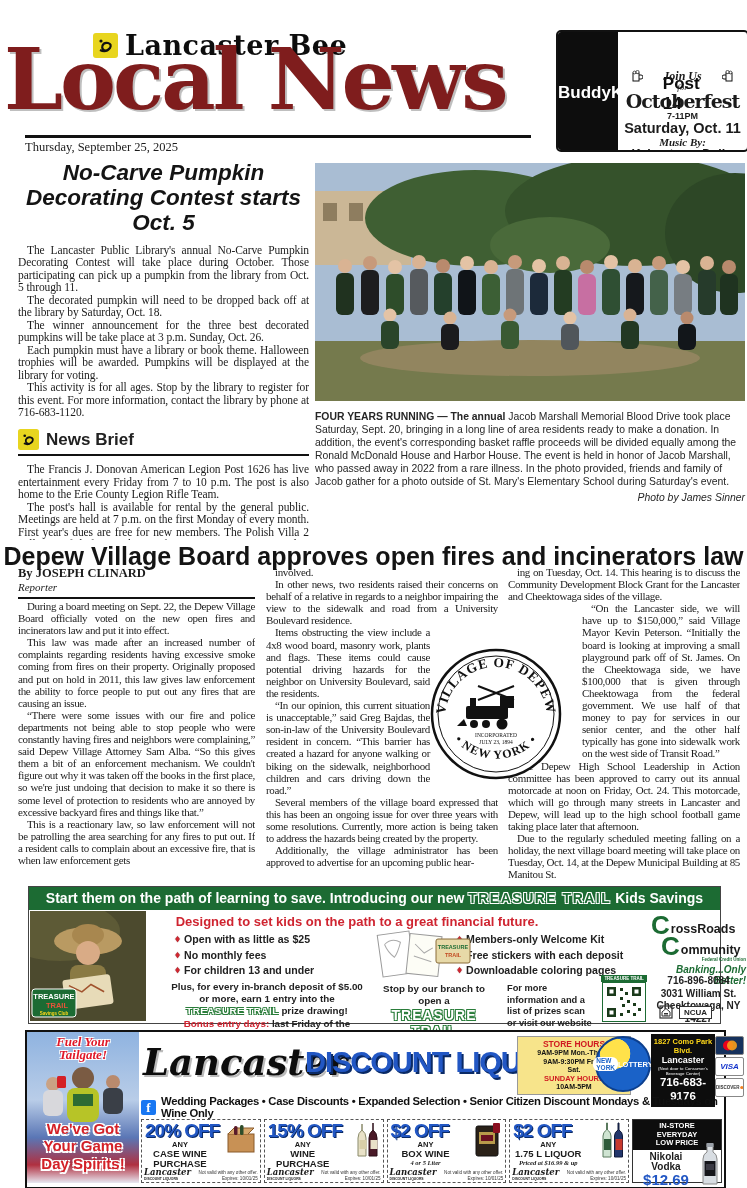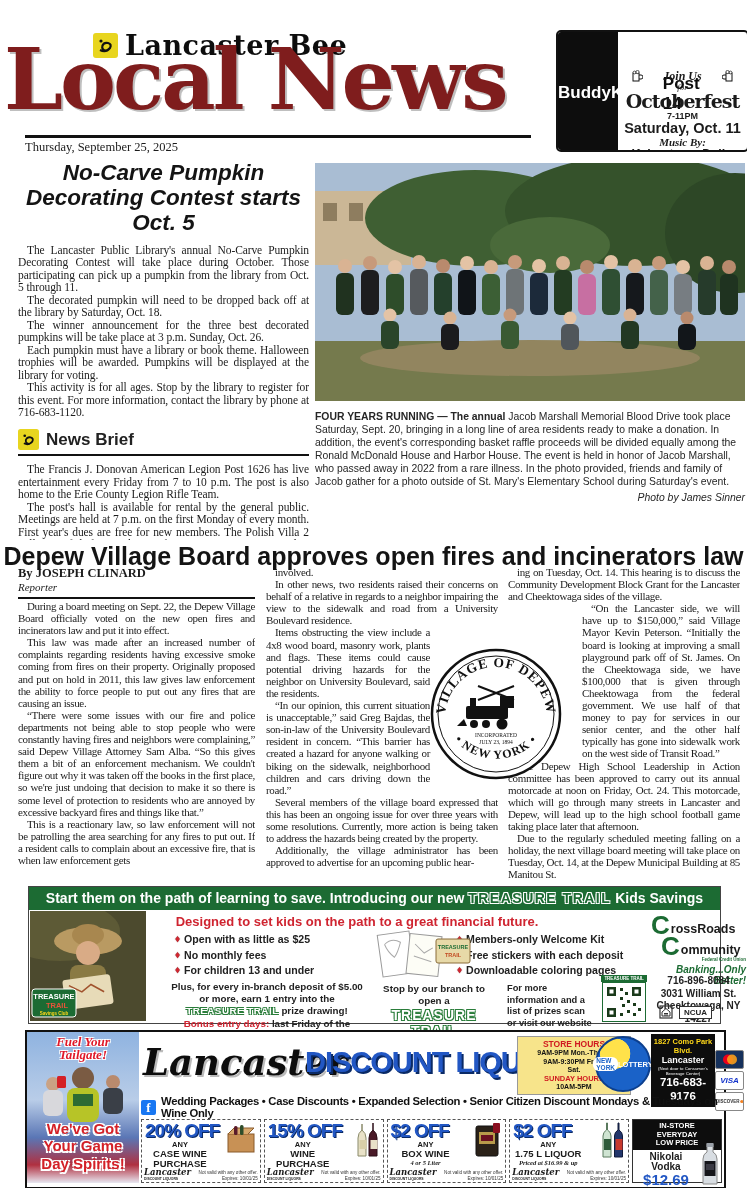--- a/index.html
+++ b/index.html
@@ -127,21 +127,21 @@
            display:flex;flex-direction:row;align-items:center;justify-content:center;border:2px solid #0c3f8e;}
   .lottery .ny{background:#fff;color:#1a62c8;font-family:"Liberation Sans",sans-serif;font-weight:bold;
                font-size:6.5px;border-radius:6px;padding:0 3px;}
   .lottery .lot{color:#fff;font-family:"Liberation Sans",sans-serif;font-weight:bold;font-size:7.5px;}
   .lq-addr{position:absolute;left:624px;top:2px;width:62px;background:#0d0d0d;color:#fff;text-align:center;
            font-family:"Liberation Sans",sans-serif;line-height:1.2;padding:3px 1px;}
   .lq-addr .a1{color:#ffd819;font-weight:bold;font-size:7.5px;}
   .lq-addr .a2{font-weight:bold;font-size:9px;}
   .lq-addr .a3{font-size:4.4px;}
   .lq-addr .ph{font-weight:bold;font-size:11.5px;}
-  .cards{position:absolute;left:688px;top:18px;width:29px;display:flex;flex-direction:column;gap:2px;}
+  .cards{position:absolute;left:688px;top:4px;width:29px;display:flex;flex-direction:column;gap:2px;}
   .card{height:17px;border:1px solid #888;border-radius:2px;background:#fff;display:flex;align-items:center;justify-content:center;}
   .visa-t{color:#1434cb;font-family:"Liberation Sans",sans-serif;font-weight:bold;font-size:8px;font-style:italic;}
   .disc-t{color:#333;font-family:"Liberation Sans",sans-serif;font-weight:bold;font-size:4.5px;}
   .lq-serv{position:absolute;left:114px;top:64px;width:581px;height:22px;display:flex;align-items:center;gap:5px;}
   .fb{width:15px;height:15px;background:#1877f2;color:#fff;font-family:"Liberation Serif",serif;
       font-weight:bold;font-size:13px;text-align:center;line-height:15px;border-radius:2px;flex:0 0 auto;}
   .serv-t{font-family:"Liberation Sans",sans-serif;font-weight:bold;font-size:11.3px;color:#111;letter-spacing:-0.3px;}
   .lq-coupons{position:absolute;left:114px;top:87px;width:581px;height:64px;display:flex;gap:3px;}
   .coupon{flex:1;border:1.5px dashed #555;position:relative;padding:1px 3px;background:#fff;}
   .cp-amt{color:#2257c4;font-family:"Liberation Sans",sans-serif;font-weight:bold;font-size:19px;

